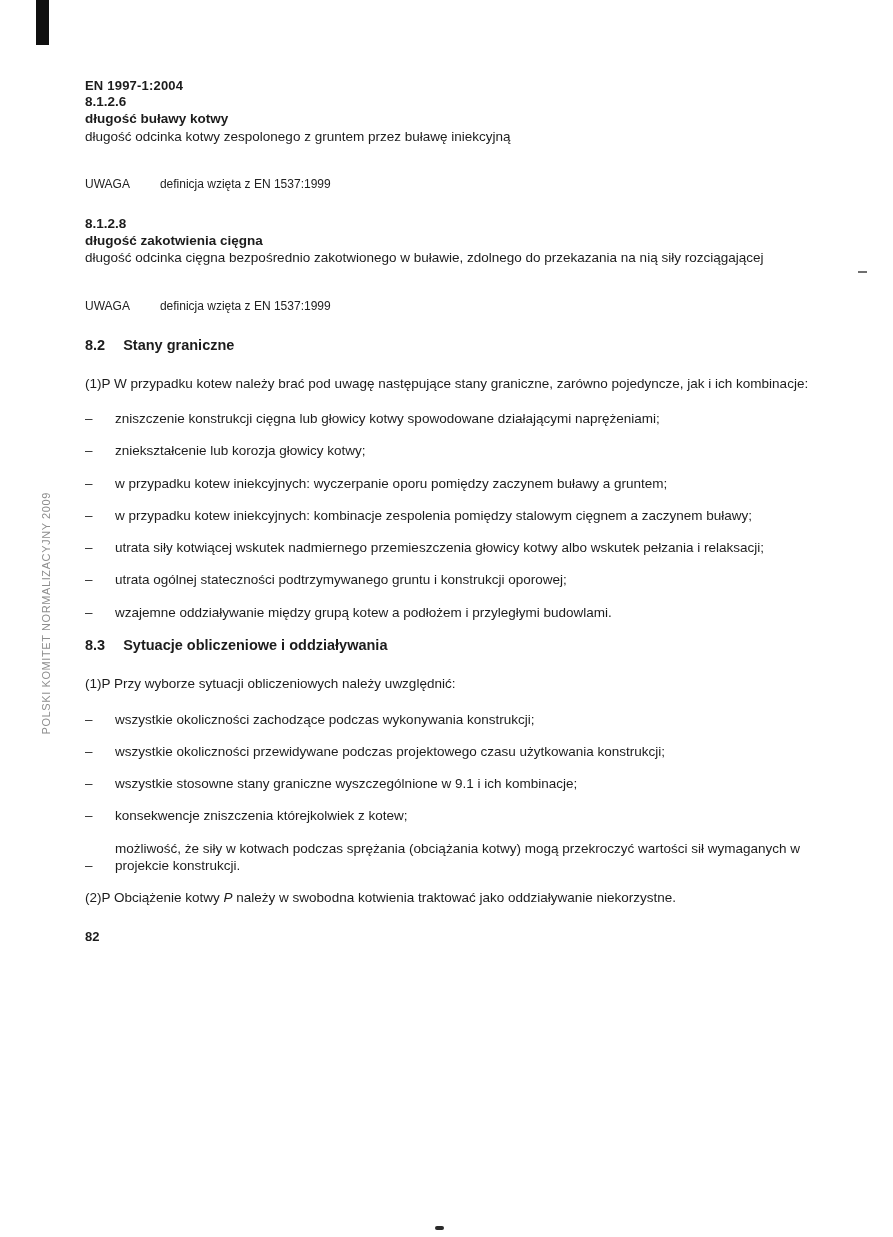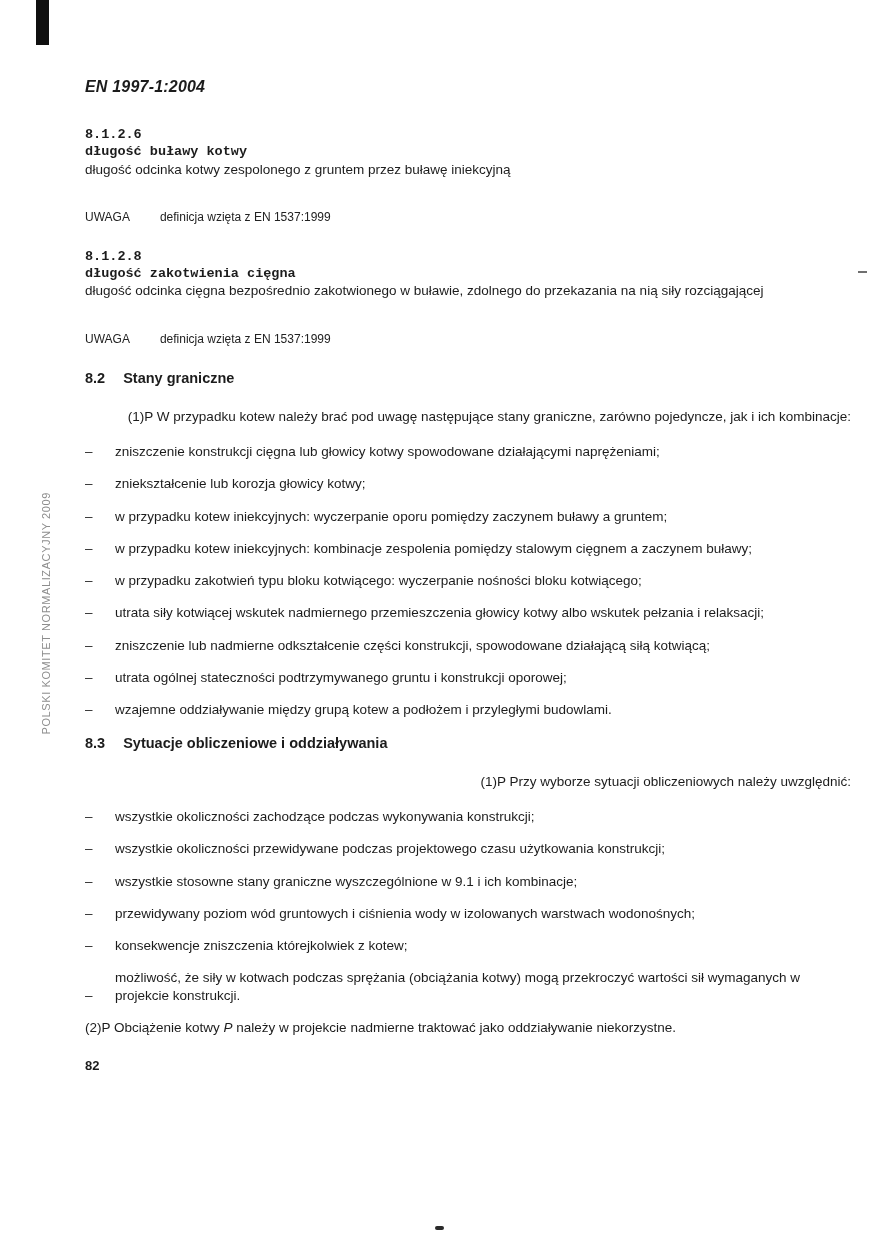--- a/index.html
+++ b/index.html
@@ -17,35 +17,32 @@
     color: #1c1c1c;
     -webkit-font-smoothing: antialiased;
   }
   .doc {
     position: relative;
     padding: 78px 42px 0 85px;
     box-sizing: border-box;
     width: 893px;
   }
   .doc-header {
-    font-size: 16px;
-    font-weight: bold;
-    margin-bottom: 30px;
+    font-size: 13px;
+    font-weight: bold;
     letter-spacing: 0.2px;
-    font-style: italic;
   }
   .def-block {
     margin-bottom: 26px;
     font-size: 13.5px;
     line-height: 1.28;
     max-width: 760px;
   }
   .def-number, .def-term {
     font-weight: bold;
-    font-family: Liberation Mono, monospace;
   }
   .def-definition {
     font-weight: normal;
   }
   .note-line {
     font-size: 12px;
     margin: 32px 0 24px 0;
     color: #222;
   }
   .note-label {
@@ -59,21 +56,20 @@
   }
   .section-heading .sec-num {
     display: inline-block;
     margin-right: 18px;
   }
   .para {
     font-size: 13.5px;
     line-height: 1.3;
     margin: 0 0 18px 0;
     max-width: 772px;
-    text-align: right;
   }
   .bullet-list {
     margin: 0 0 4px 0;
     padding: 0;
   }
   .bullet {
     display: flex;
     align-items: flex-end;
     font-size: 13.5px;
     line-height: 1.28;
@@ -191,31 +187,23 @@
         <span class="bullet-text">zniekształcenie lub korozja głowicy kotwy;</span>
       </div>
     <div class="bullet">
         <span class="dash"></span>
         <span class="bullet-text">w przypadku kotew iniekcyjnych: wyczerpanie oporu pomiędzy zaczynem buławy a gruntem;</span>
       </div>
     <div class="bullet" style="max-width:700px;">
         <span class="dash"></span>
         <span class="bullet-text">w przypadku kotew iniekcyjnych: kombinacje zespolenia pomiędzy stalowym cięgnem a zaczynem buławy;</span>
       </div>
-    <div class="bullet">
-        <span class="dash"></span>
-        <span class="bullet-text">w przypadku zakotwień typu bloku kotwiącego: wyczerpanie nośności bloku kotwiącego;</span>
-      </div>
     <div class="bullet" style="max-width:700px;">
         <span class="dash"></span>
         <span class="bullet-text">utrata siły kotwiącej wskutek nadmiernego przemieszczenia głowicy kotwy albo wskutek pełzania i relaksacji;</span>
-      </div>
-    <div class="bullet">
-        <span class="dash"></span>
-        <span class="bullet-text">zniszczenie lub nadmierne odkształcenie części konstrukcji, spowodowane działającą siłą kotwiącą;</span>
       </div>
     <div class="bullet">
         <span class="dash"></span>
         <span class="bullet-text">utrata ogólnej stateczności podtrzymywanego gruntu i konstrukcji oporowej;</span>
       </div>
     <div class="bullet">
         <span class="dash"></span>
         <span class="bullet-text">wzajemne oddziaływanie między grupą kotew a podłożem i przyległymi budowlami.</span>
       </div>
   </div>
@@ -234,29 +222,25 @@
     <div class="bullet">
         <span class="dash"></span>
         <span class="bullet-text">wszystkie okoliczności przewidywane podczas projektowego czasu użytkowania konstrukcji;</span>
       </div>
     <div class="bullet">
         <span class="dash"></span>
         <span class="bullet-text">wszystkie stosowne stany graniczne wyszczególnione w 9.1 i ich kombinacje;</span>
       </div>
     <div class="bullet">
         <span class="dash"></span>
-        <span class="bullet-text">przewidywany poziom wód gruntowych i ciśnienia wody w izolowanych warstwach wodonośnych;</span>
-      </div>
-    <div class="bullet">
-        <span class="dash"></span>
         <span class="bullet-text">konsekwencje zniszczenia którejkolwiek z kotew;</span>
       </div>
     <div class="bullet" style="max-width:740px;">
         <span class="dash"></span>
         <span class="bullet-text">możliwość, że siły w kotwach podczas sprężania (obciążania kotwy) mogą przekroczyć wartości sił wymaganych w projekcie konstrukcji.</span>
       </div>
   </div>
 
-  <p class="closing-para"><span>(2)P Obciążenie kotwy </span><span class="var-italic">P</span><span> należy w projekcie nadmierne traktować jako oddziaływanie niekorzystne.</span></p>
+  <p class="closing-para"><span>(2)P Obciążenie kotwy </span><span class="var-italic">P</span><span> należy w swobodna kotwienia traktować jako oddziaływanie niekorzystne.</span></p>
 
   <div class="page-number">82</div>
 
 </div>
 
 </body></html>

